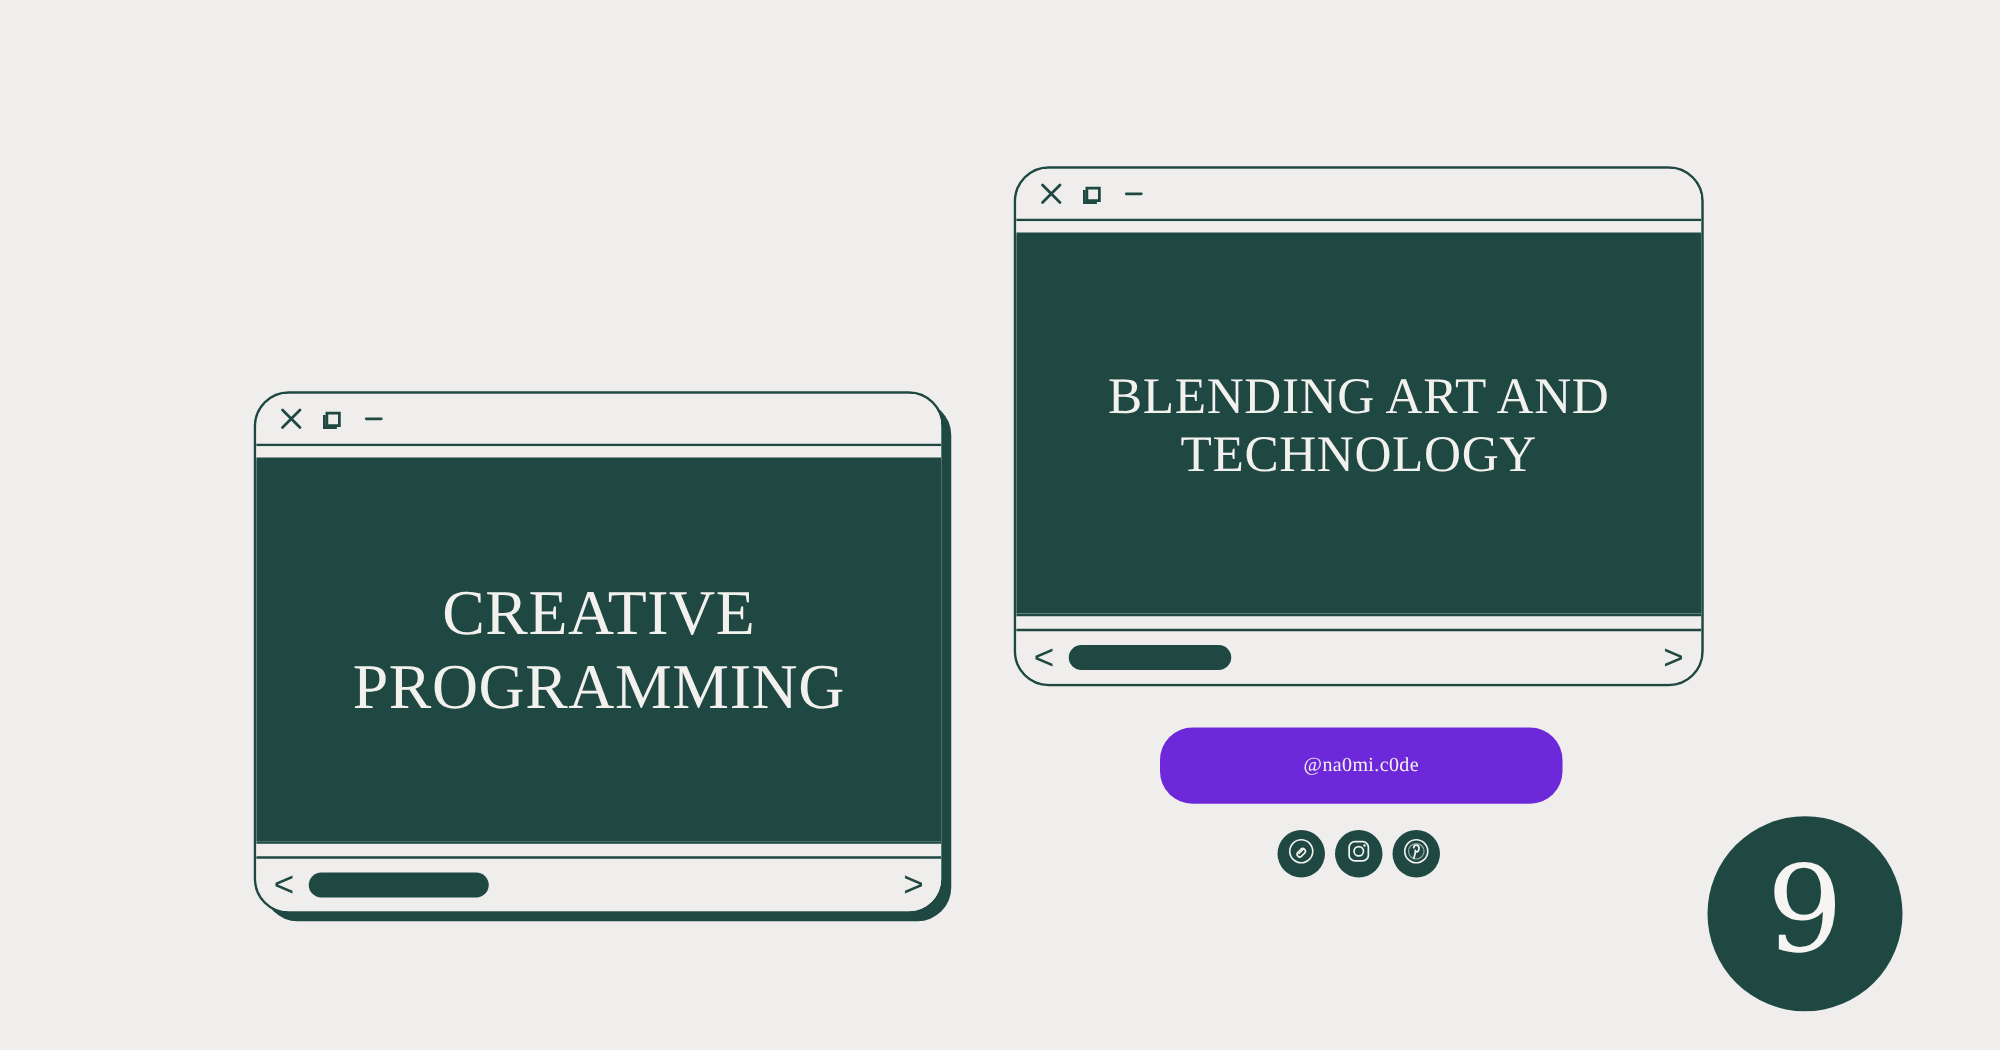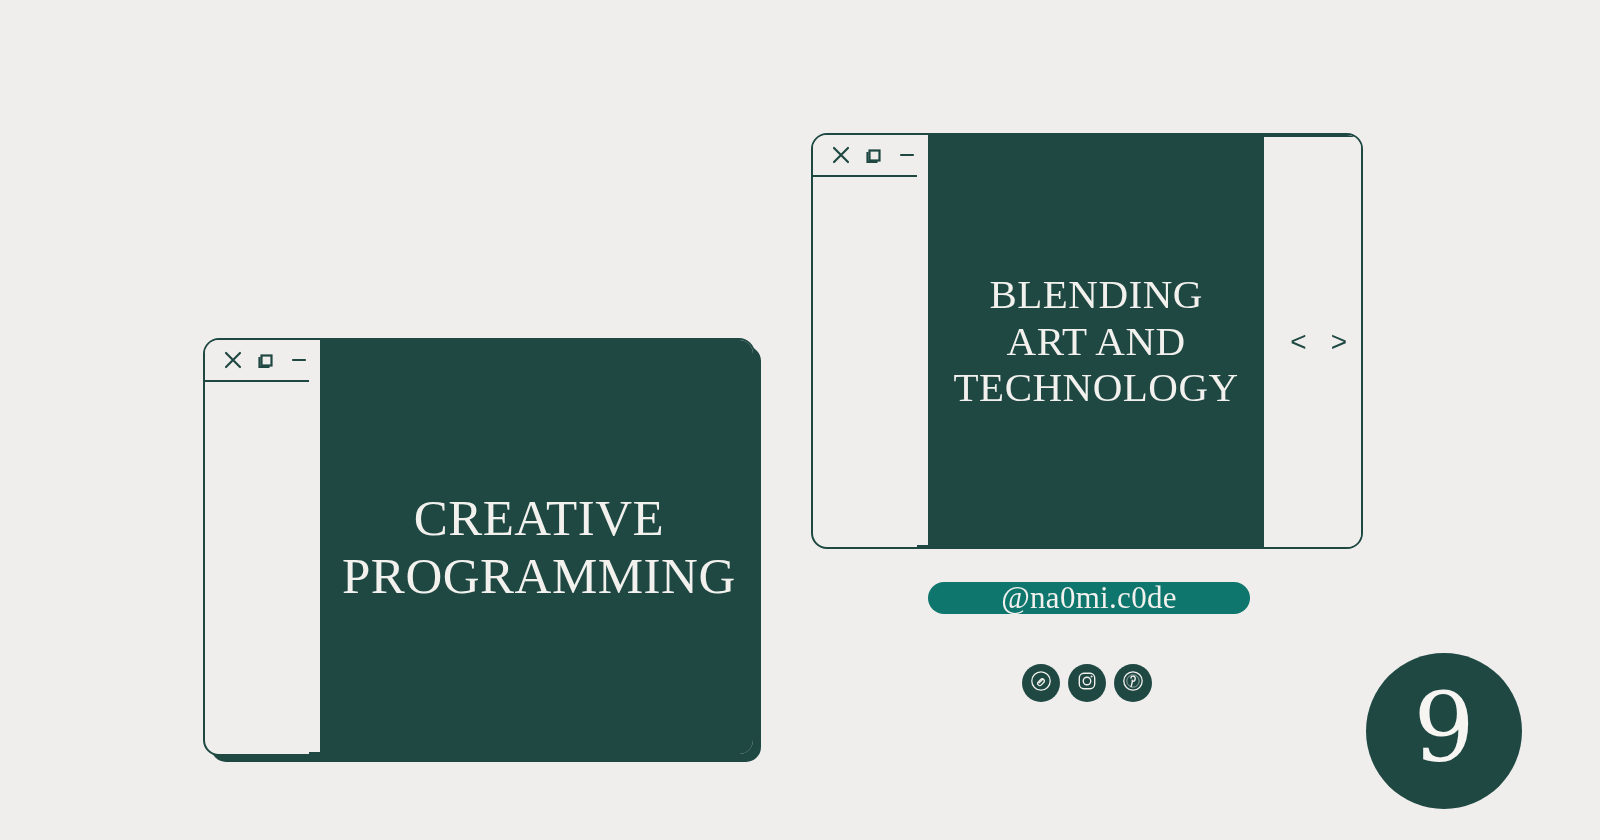--- a/index.html
+++ b/index.html
@@ -54,29 +54,28 @@
     color: #1b1b1b;
     letter-spacing: 0.2px;
     white-space: nowrap;
   }
 
   
   .win {
     position: absolute;
     background: #efeeec;
     border: 2.5px solid #1f4843;
-    border-radius: 16px;
+    border-radius: 28px;
     overflow: hidden;
     display: flex;
-    flex-direction: row;
+    flex-direction: column;
   }
 
   .win.with-shadow {
     box-shadow: 7px 7px 0 -1px #1f4843;
-    margin-top: 25px;
   }
 
   .win-titlebar {
     height: 42px;
     flex: 0 0 42px;
     background: #efeeec;
     display: flex;
     align-items: center;
     gap: 13px;
     padding-left: 18px;
@@ -172,28 +171,28 @@
     height: 416px;
   }
   #window-right .win-headline { font-size: 41px; }
 
   
   .handle-pill {
     position: absolute;
     left: 928px;
     top: 582px;
     width: 322px;
-    height: 32px;
-    background: #0f766e;
+    height: 61px;
+    background: #6d28d9;
     color: #f2f1ee;
     border-radius: 26px;
     display: flex;
     align-items: center;
     justify-content: center;
-    font-size: 31px;
+    font-size: 16px;
     letter-spacing: 0.3px;
   }
 
   
   .social-row {
     position: absolute;
     left: 1022px;
     top: 664px;
     display: flex;
     gap: 8px;

